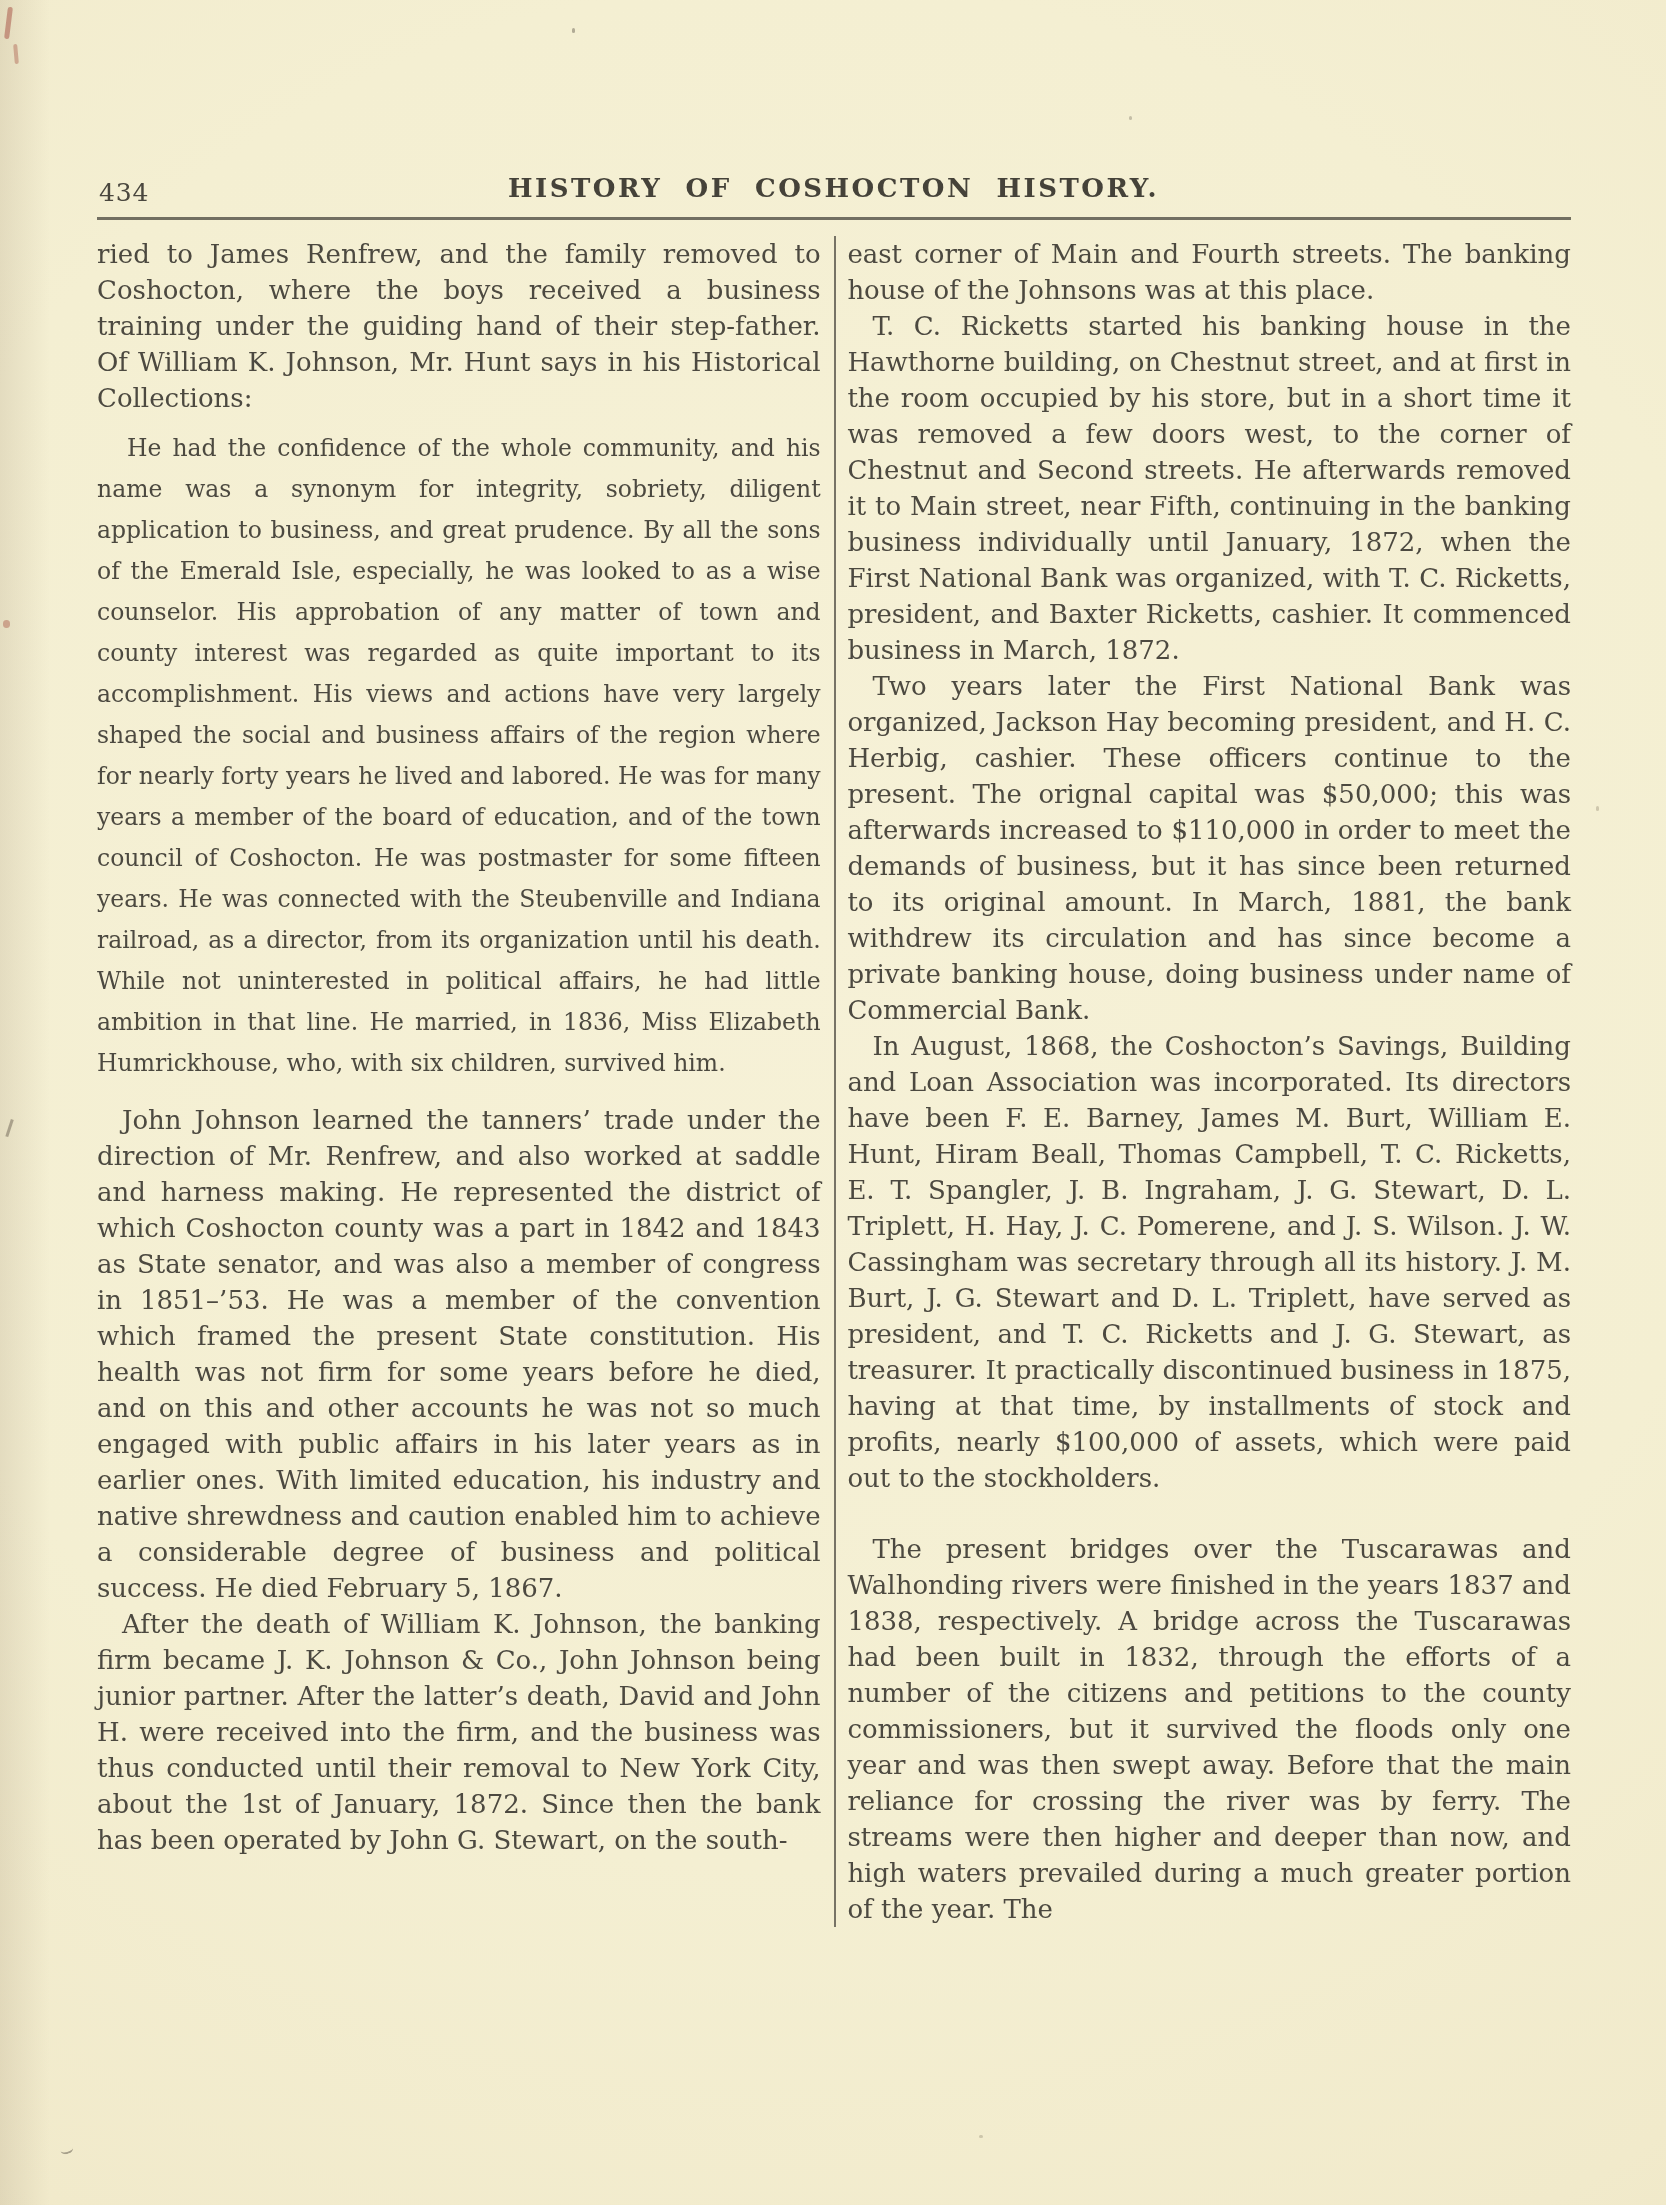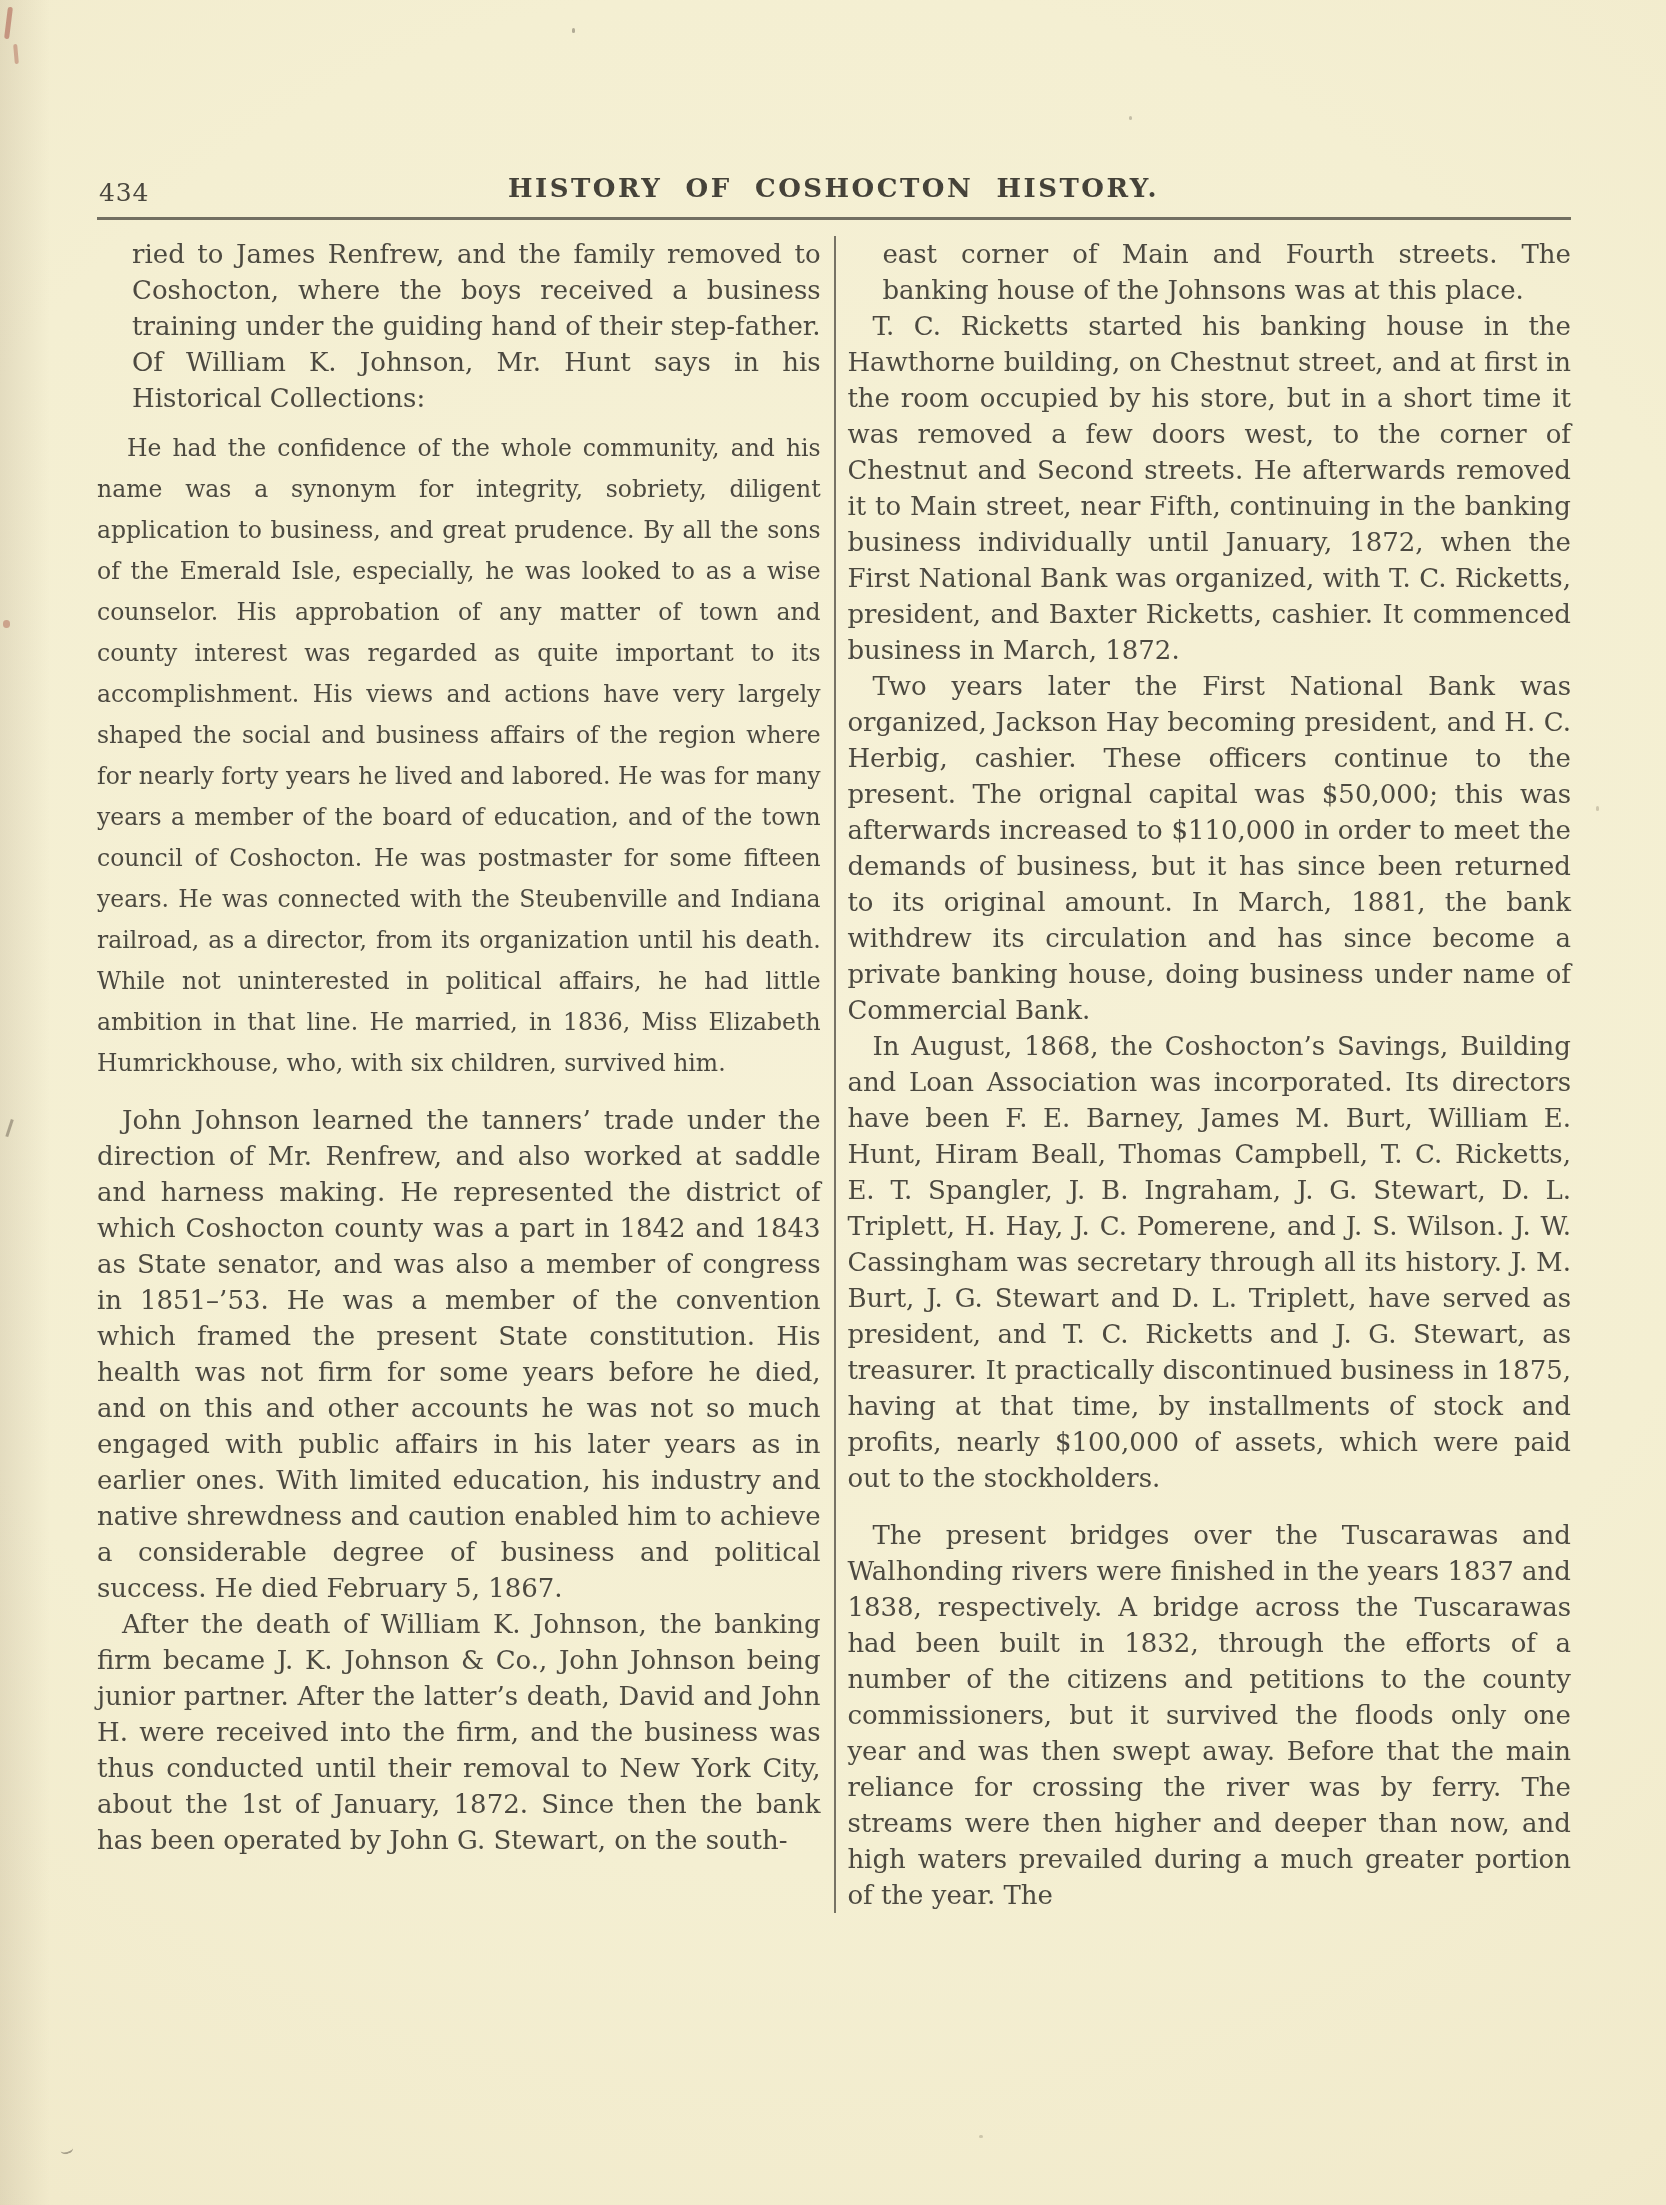--- a/index.html
+++ b/index.html
@@ -50,27 +50,27 @@
     width: 724px;
     text-align: justify;
     font-size: 26px;
     line-height: 36px;
     hyphens: none;
   }
   .column.left  { margin-right: 13.4px; }
   .col-divider  { flex: none; width: 1.7px; background: #57544a; opacity: 0.8; margin-right: 11.7px; }
 
   .column p { margin: 0; text-indent: 25px; }
-  .column p.cont { text-indent: 0; margin-left: 35px; }
+  .column p.cont { text-indent: 0; }
   .column p.quote {
     font-size: 23.5px; line-height: 41px;
     margin-top: 11.7px; margin-bottom: 18.4px;
     text-indent: 30px;
   }
-  .column p.big-gap { margin-top: 21px; }
+  .column p.big-gap { margin-top: 35px; }
 
   
   .mark { position: absolute; pointer-events: none; }
   .red-stroke-1 { left: 5.9px;  top: 6.7px;    width: 5px;  height: 32px; background: rgba(158,62,50,0.45); border-radius: 2.5px; transform: rotate(7deg); }
   .red-stroke-2 { left: 14.2px; top: 44px;   width: 4.2px;  height: 20px; background: rgba(158,62,50,0.35); border-radius: 2.5px; transform: rotate(-5deg); }
   .red-dot      { left: 3.4px;  top: 620px;  width: 6.7px;  height: 7.5px;  background: rgba(165,75,60,0.40); border-radius: 50%; }
   .slash-mark   { left: 7.5px;  top: 1119px; width: 2.5px;  height: 18.4px; background: rgba(95,85,72,0.45); transform: rotate(18deg); }
   .squiggle     { left: 60px; top: 2144px; width: 13.4px; height: 7.5px;  border-bottom: 2.5px solid rgba(105,98,85,0.55); border-radius: 50%; transform: rotate(-14deg); }
   .speck-1      { left: 572px;  top: 28px;   width: 3.4px; height: 5px; background: rgba(95,88,75,0.45); border-radius: 1.7px; }
   .speck-2      { left: 1129px; top: 116px;  width: 3.4px; height: 4.2px; background: rgba(110,100,85,0.35); border-radius: 1.7px; }

